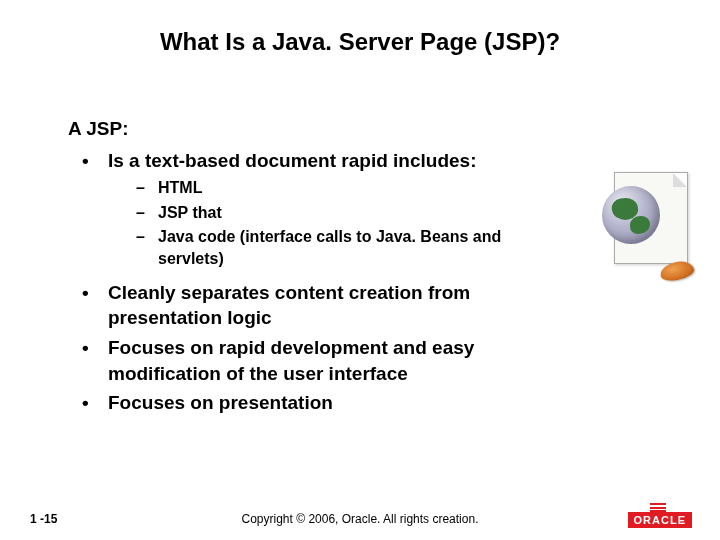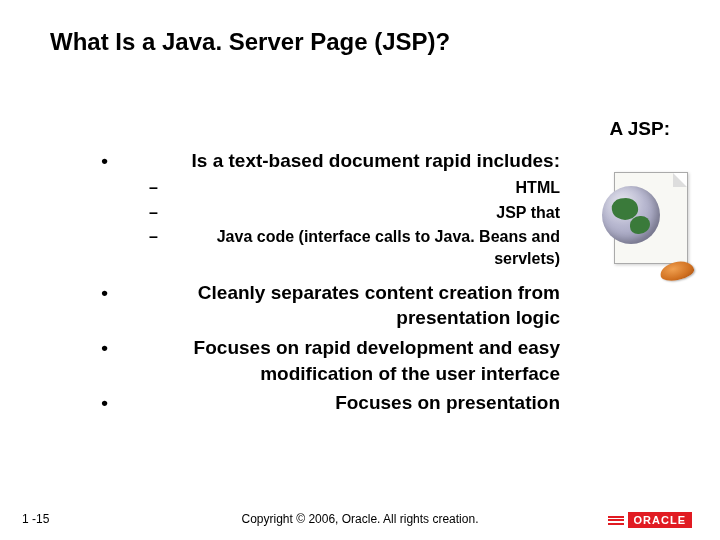--- a/index.html
+++ b/index.html
@@ -14,29 +14,28 @@
   }
   .slide {
     width: 100%;
     height: 100%;
     padding: 28px 50px 0 50px;
     position: relative;
   }
   .title {
     font-size: 24px;
     font-weight: bold;
-    text-align: left;
+    text-align: center;
     margin-bottom: 60px;
   }
   .content {
     padding-left: 18px;
     font-size: 19px;
     font-weight: bold;
     line-height: 1.35;
-    text-align: right;
   }
   .intro {
     margin-bottom: 6px;
   }
   .bullet-row {
     display: flex;
     margin-bottom: 4px;
   }
   .bullet-mark {
     width: 40px;
@@ -128,36 +127,38 @@
   .footer {
     position: absolute;
     bottom: 14px;
     left: 0;
     width: 100%;
     height: 24px;
     font-size: 12px;
   }
   .page-num {
     position: absolute;
-    left: 22px;
+    left: 30px;
     bottom: 0;
+    font-weight: bold;
   }
   .copyright {
     position: absolute;
     left: 0;
     right: 0;
     bottom: 0;
     text-align: center;
   }
   .logo {
     position: absolute;
     right: 28px;
     bottom: -2px;
     display: flex;
     align-items: center;
+    flex-direction: column;
   }
   .logo-box {
     background: #e11b22;
     color: #fff;
     font-weight: bold;
     font-size: 11px;
     letter-spacing: 1px;
     padding: 2px 6px;
     font-family: Arial, sans-serif;
   }

